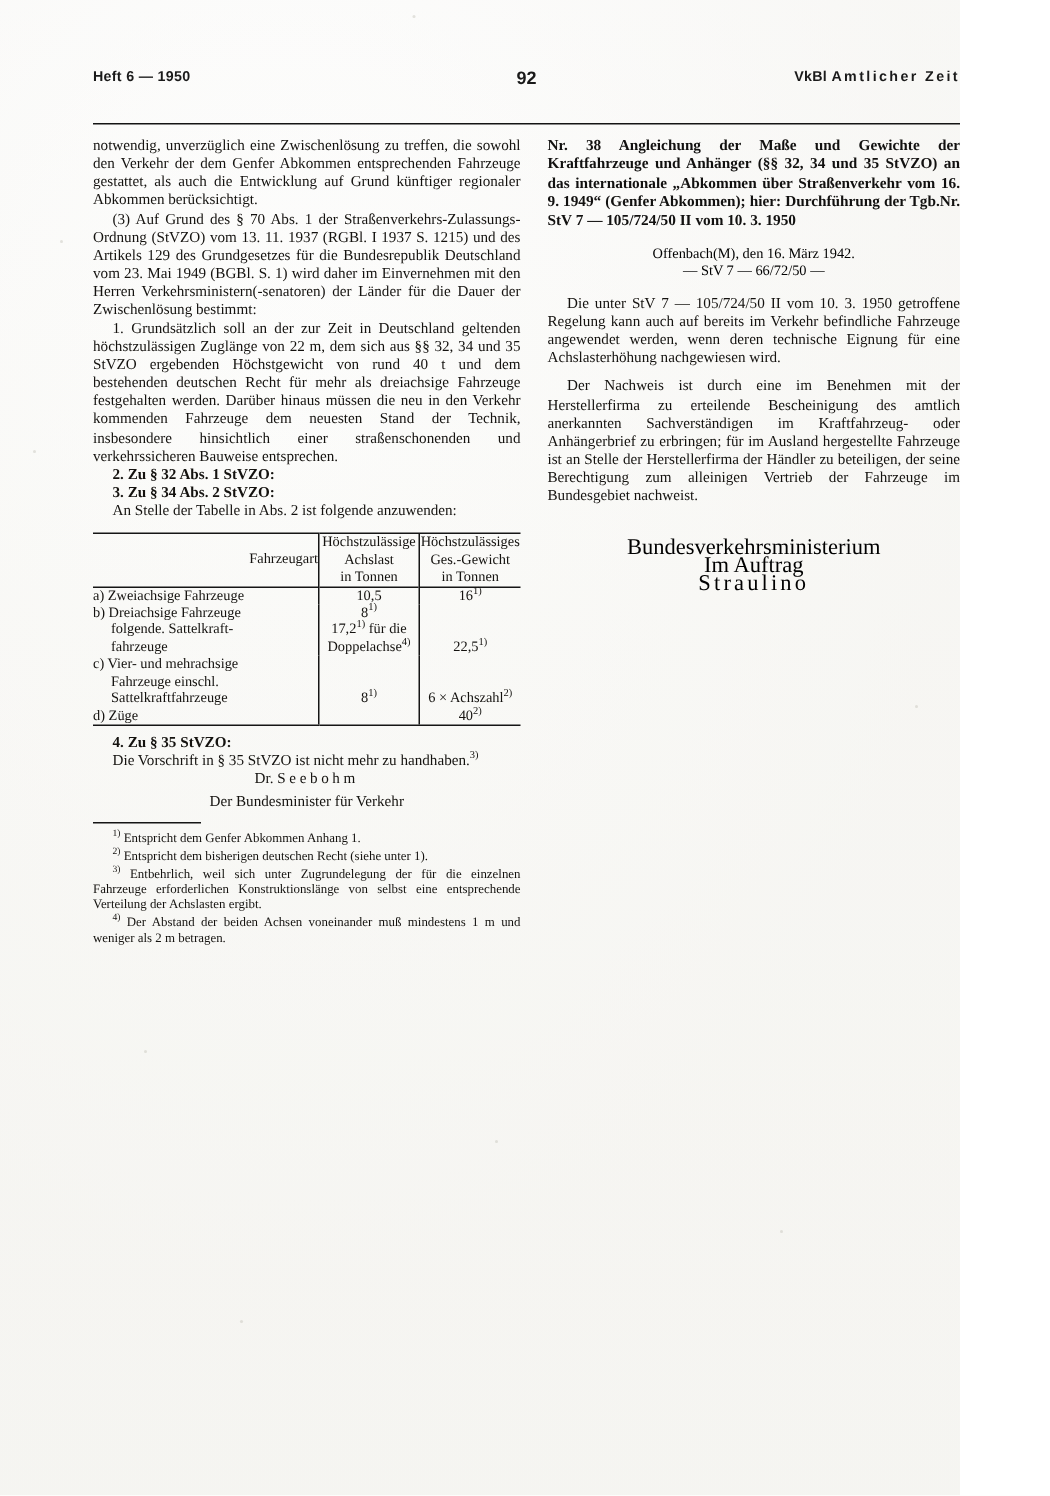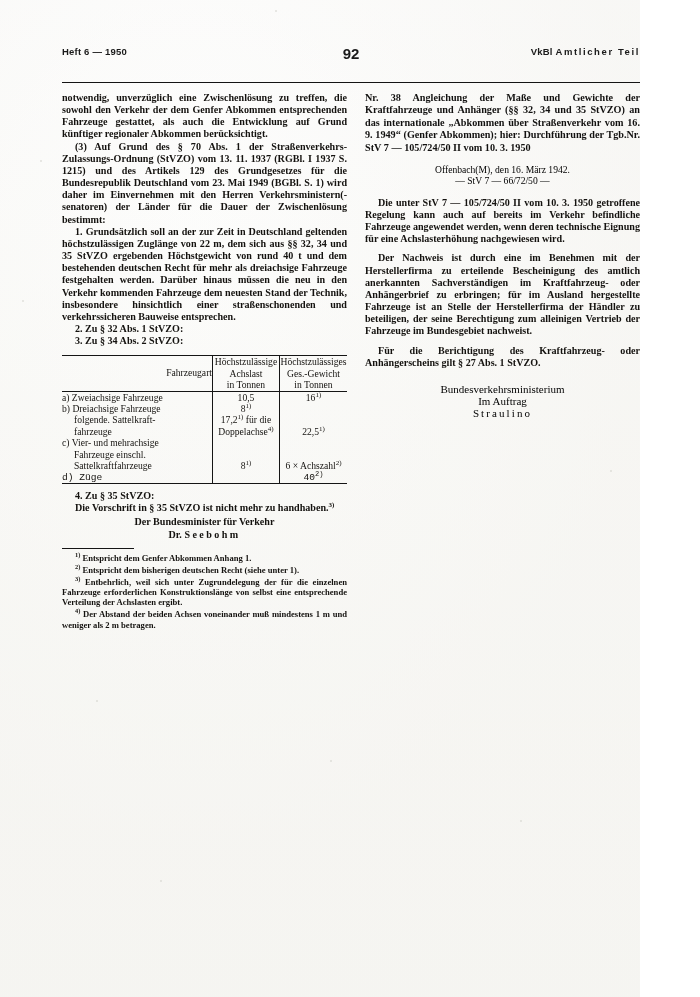--- a/index.html
+++ b/index.html
@@ -52,21 +52,21 @@
     position: absolute;
     left: 0; top: 2px;
     font-weight: bold;
     letter-spacing: .2px;
   }
   .runhead .pageno {
     position: absolute;
     left: 0; right: 0; top: 1px;
     text-align: center;
     font-weight: bold;
-    font-size: 15px;
+    font-size: 12px;
   }
   .runhead .right {
     position: absolute;
     right: 0; top: 2px;
     font-weight: bold;
     letter-spacing: .2px;
   }
   .runhead .right .sp {
     letter-spacing: 1.6px;
   }
@@ -85,21 +85,20 @@
   .col-left  { width: 285px; }
   .col-gap   { width: 18px; }
   .col-right { width: 275px; }
 
   p, .tline {
     margin: 0;
     font-size: 10.1px;
     line-height: 12.15px;
     text-align: justify;
     color: #14120f;
-    font-weight: bold;
     -webkit-font-smoothing: none;
   }
   p.ind { text-indent: 13px; }
   p.noind { text-indent: 0; }
 
   .center { text-align: center; text-indent: 0; }
   .right  { text-align: right;  text-indent: 0; }
   .bold   { font-weight: bold; }
 
   .sp-name { letter-spacing: 2.4px; }
@@ -121,21 +120,21 @@
     font-size: 9.6px;
     line-height: 11.4px;
     color: #14120f;
   }
   table.t td, table.t th {
     padding: 0;
     vertical-align: top;
   }
   .t-top    { border-top: 1.4px solid #151515; }
   .t-mid    { border-top: 1.1px solid #151515; margin-top: 25px; }
-  .t-bot    { border-bottom: 1.4px solid #151515; font-family: Liberation Mono, monospace; }
+  .t-bot    { border-bottom: 1.4px solid #151515; }
   .vline-l  { border-left: 1.1px solid #151515; }
   .hd {
     text-align: right;
     font-weight: normal;
     padding: 3px 3px 4px 3px;
   }
   .hd .hdline { display: block; }
   .c-art { width: 150px; padding: 2px 4px 2px 2px; }
   .c-ach { width: 66px;  text-align: center; padding: 2px 3px; }
   .c-ges { width: 67px;  text-align: center; padding: 2px 3px; }
@@ -173,21 +172,21 @@
 
   .dateline {
     font-size: 9.6px;
     line-height: 11.4px;
     text-align: center;
   }
   .dateline .l2 { display: block; }
 
   .sig {
     text-align: center;
-    font-size: 11px;
+    font-size: 15px;
     line-height: 12.2px;
   }
 
   
   .scribble { position: absolute; pointer-events: none; }
 </style>
 </head>
 <body>
 
 <div class="page">
@@ -207,35 +206,36 @@
   </svg>
   <svg class="scribble" style="left:648px; top:608px;" width="48" height="34" viewBox="0 0 48 34">
     <path d="M2 26 C8 8, 26 2, 40 10 C44 13, 42 20, 36 22" fill="none" stroke="#3a3833" stroke-width="2.1" stroke-linecap="round" opacity=".8"></path>
   </svg>
 
   <div class="content">
 
     <div class="runhead">
       <span class="left">Heft 6 — 1950</span>
       <span class="pageno">92</span>
-      <span class="right"><span>VkBl </span><span class="sp">Amtlicher Teil</span></span>
+      <span class="right"><span>VkBl </span><span class="sp">Amtlicher Zeit</span></span>
     </div>
     <div class="rule-head"></div>
 
     <div class="cols">
 
       <div class="col-left">
 
         <p class="noind">notwendig, unverzüglich eine Zwischenlösung zu treffen, die sowohl den Verkehr der dem Genfer Abkommen entsprechenden Fahrzeuge gestattet, als auch die Entwicklung auf Grund künftiger regionaler Abkommen berücksichtigt.</p>
         <p class="ind">(3) Auf Grund des § 70 Abs. 1 der Straßenverkehrs-Zulassungs-Ordnung (StVZO) vom 13. 11. 1937 (RGBl. I 1937 S. 1215) und des Artikels 129 des Grundgesetzes für die Bundesrepublik Deutschland vom 23. Mai 1949 (BGBl. S. 1) wird daher im Einvernehmen mit den Herren Verkehrsministern(-senatoren) der Länder für die Dauer der Zwischenlösung bestimmt:</p>
         <p class="ind">1. Grundsätzlich soll an der zur Zeit in Deutschland geltenden höchstzulässigen Zuglänge von 22 m, dem sich aus §§ 32, 34 und 35 StVZO ergebenden Höchstgewicht von rund 40 t und dem bestehenden deutschen Recht für mehr als dreiachsige Fahrzeuge festgehalten werden. Darüber hinaus müssen die neu in den Verkehr kommenden Fahrzeuge dem neuesten Stand der Technik, insbesondere hinsichtlich einer straßenschonenden und verkehrssicheren Bauweise entsprechen.</p>
 
         <p class="ind bold">2. Zu § 32 Abs. 1 StVZO:</p>
 
         <p class="ind bold">3.  Zu § 34 Abs. 2 StVZO:</p>
+        <p class="ind">An Stelle der Tabelle in Abs. 2 ist folgende anzuwenden:</p>
 
         <div class="tbl-wrap">
           <table class="t">
             <thead>
               <tr>
                 <th class="hd t-top c-art">
                   <span style="display:block;height:11px"></span>
                   <span class="hdline">Fahrzeugart</span>
                 </th>
                 <th class="hd t-top vline-l c-ach">
@@ -303,22 +303,22 @@
                   <span class="lbl"><span>40</span><sup>2)</sup></span>
                 </td>
               </tr>
             </tbody>
           </table>
         </div>
 
         <p class="ind bold">4. Zu § 35 StVZO:</p>
         <p class="ind"><span>Die Vorschrift in § 35 StVZO ist nicht mehr zu handhaben.</span><sup>3)</sup></p>
 
+        <p class="center"><span>Dr. </span><span class="sp-name">Seebohm</span></p>
         <p class="center" style="margin-top:2px">Der Bundesminister für Verkehr</p>
-        <p class="center"><span>Dr. </span><span class="sp-name">Seebohm</span></p>
 
         <div class="fn-rule"></div>
 
         <p class="fn"><sup>1)</sup> <span>Entspricht dem Genfer Abkommen Anhang 1.</span></p>
         <p class="fn"><sup>2)</sup> <span>Entspricht dem bisherigen deutschen Recht (siehe unter 1).</span></p>
         <p class="fn"><sup>3)</sup> <span>Entbehrlich, weil sich unter Zugrundelegung der für die einzelnen Fahrzeuge erforderlichen Konstruktionslänge von selbst eine entsprechende Verteilung der Achslasten ergibt.</span></p>
         <p class="fn"><sup>4)</sup> <span>Der Abstand der beiden Achsen voneinander muß mindestens 1 m und weniger als 2 m betragen.</span></p>
       </div>
 
       <div class="col-gap"></div>
@@ -333,21 +333,20 @@
           <span class="l2">Offenbach(M), den 16. März 1942.</span>
           <span class="l2">— StV 7 — 66/72/50 —</span>
         </div>
 
         <div class="gap-md"></div>
 
         <p class="ind">Die unter StV 7 — 105/724/50 II vom 10. 3. 1950 getroffene Regelung kann auch auf bereits im Verkehr befindliche Fahrzeuge angewendet werden, wenn deren technische Eignung für eine Achslasterhöhung nachgewiesen wird.</p>
         <div class="gap-sm"></div>
         <p class="ind">Der Nachweis ist durch eine im Benehmen mit der Herstellerfirma zu erteilende Bescheinigung des amtlich anerkannten Sachverständigen im Kraftfahrzeug- oder Anhängerbrief zu erbringen; für im Ausland hergestellte Fahrzeuge ist an Stelle der Herstellerfirma der Händler zu beteiligen, der seine Berechtigung zum alleinigen Vertrieb der Fahrzeuge im Bundesgebiet nachweist.</p>
         <div class="gap-sm"></div>
-        <p class="ind">Für die Berichtigung des Kraftfahrzeug- oder Anhängerscheins gilt § 27 Abs. 1 StVZO.</p>
 
         <div class="gap-lg"></div>
 
         <div class="sig">
           <div>Bundesverkehrsministerium</div>
           <div>Im Auftrag</div>
           <div class="sp-name2">Straulino</div>
         </div>
       </div>
 

